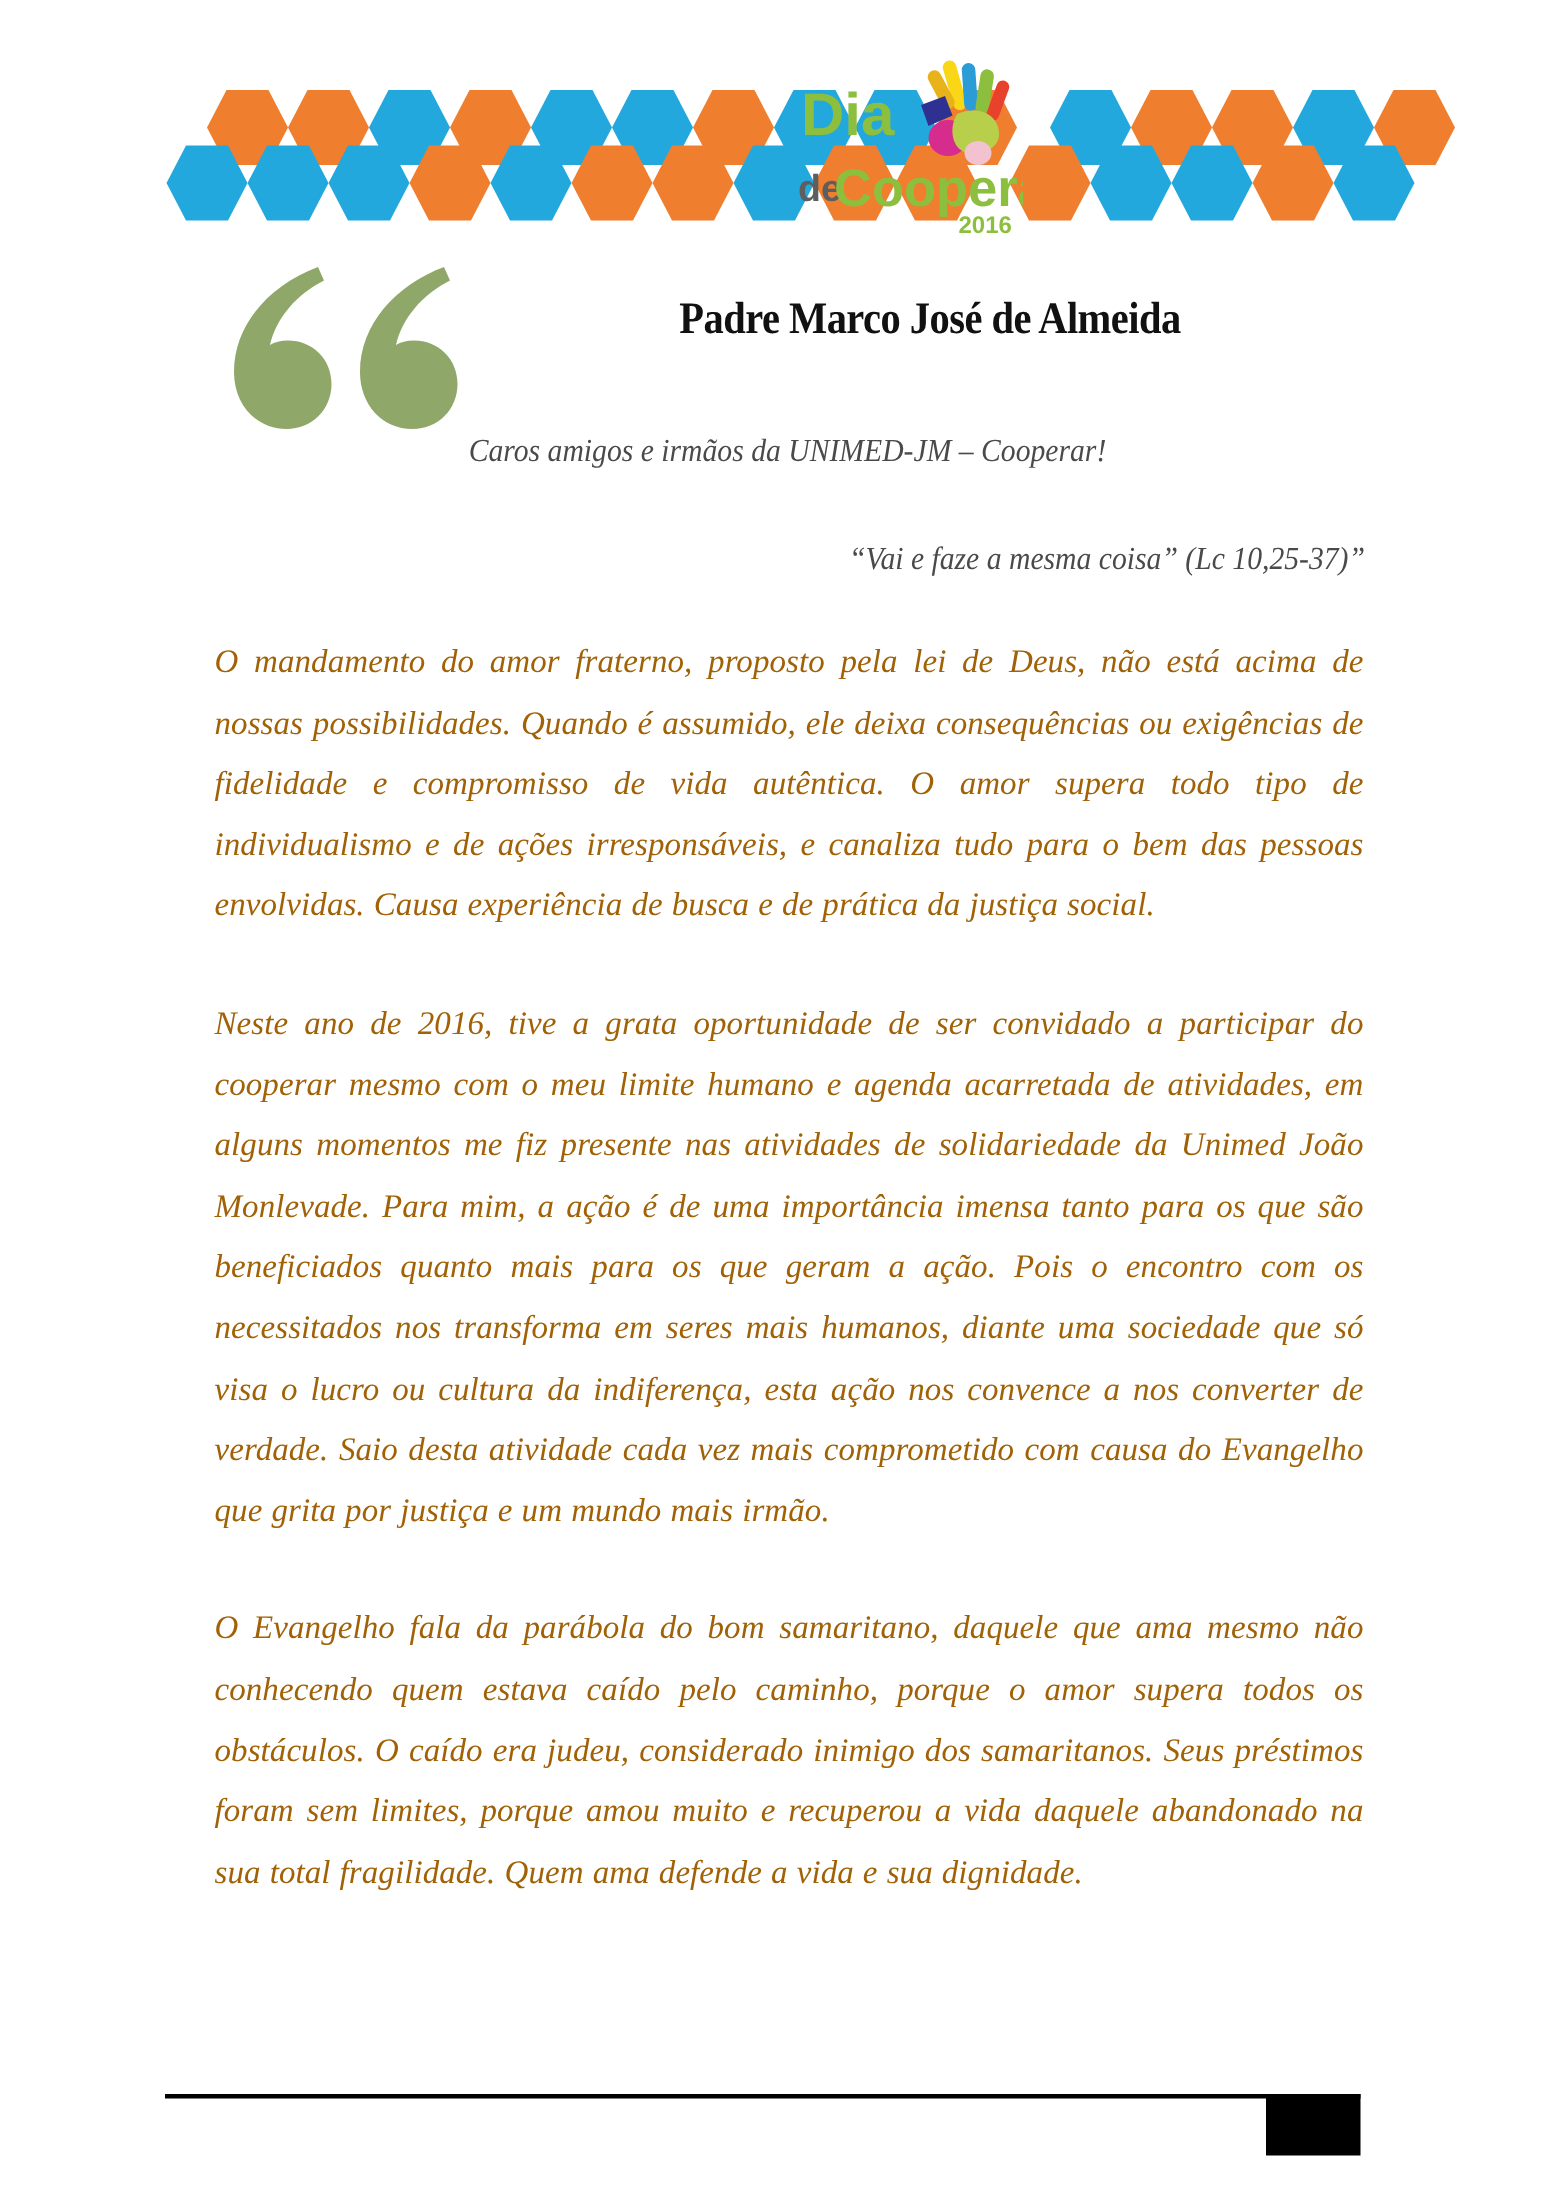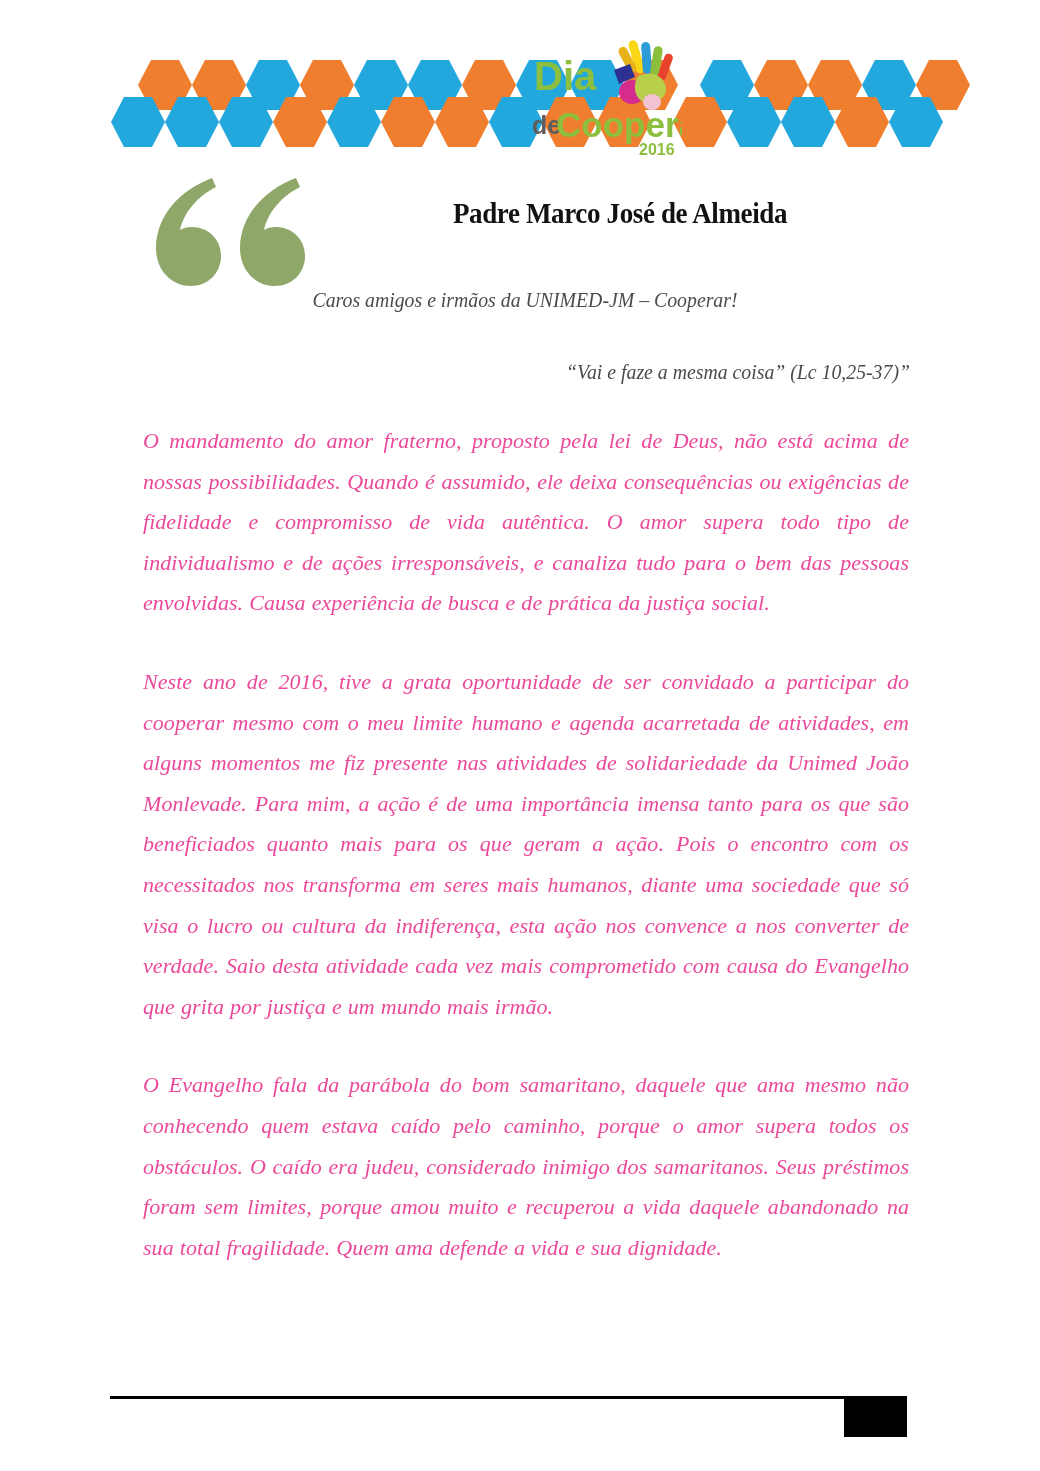--- a/index.html
+++ b/index.html
@@ -112,21 +112,21 @@
     left: 143px;
     top: 421px;
     width: 766px;
   }
   .body-copy p {
     margin: 0 0 38px 0;
     font-style: italic;
     font-size: 22px;
     line-height: 40.6px;
     text-align: justify;
-    color: #ec4899;
+    color: #a16207;
     letter-spacing: 0.05px;
     word-spacing: 0.5px;
   }
   .body-copy p:last-child { margin-bottom: 0; margin-top: 14px; }
 
   
   .footer-rule {
     position: absolute;
     left: 110px;
     top: 1396px;

